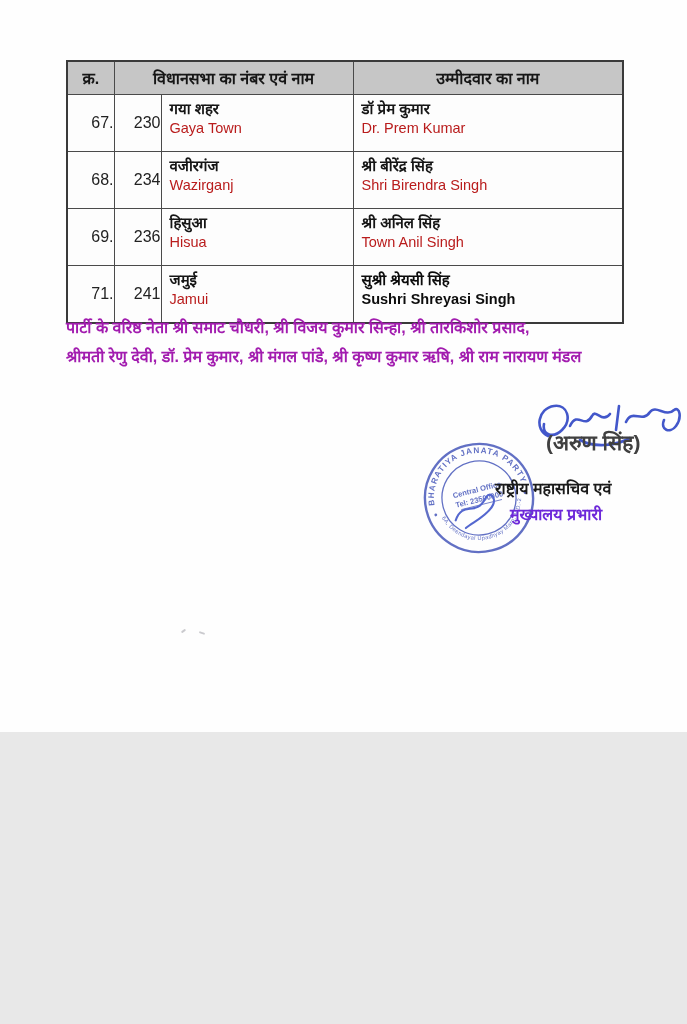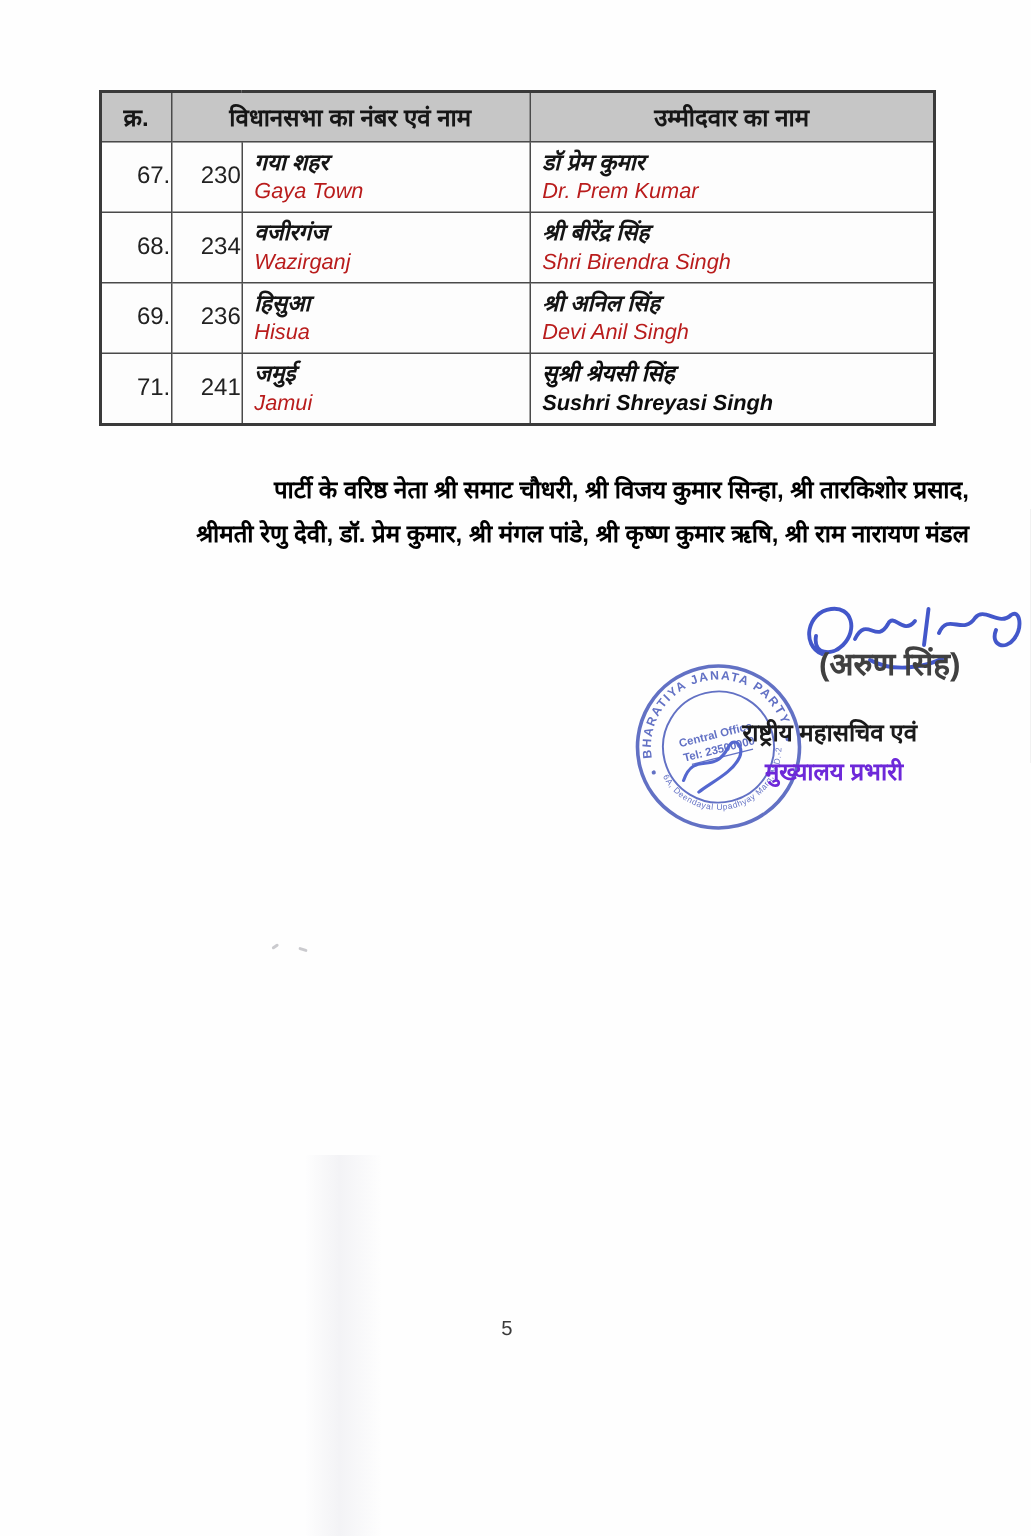--- a/index.html
+++ b/index.html
@@ -1,43 +1,43 @@
 <!DOCTYPE html>
 <html><head>
 <meta charset="utf-8">
 <style>
   html,body{margin:0;padding:0;background:#e8e8e8;}
   .page{
-    position:relative;width:687px;height:1024px;margin:0 auto;
+    position:relative;width:687px;height:732px;margin:0 auto;
     background:#fefefe;overflow:hidden;
     font-family:"Liberation Sans", sans-serif;color:#1c1c1c;
   }
   
   table.cand-table{
     position:absolute;left:66px;top:60px;width:556px;
     border-collapse:collapse;table-layout:fixed;
     border:2px solid #3a3a3a;
   }
   .cand-table th,.cand-table td{border:1px solid #4a4a4a;padding:0;}
   .cand-table thead th{
     height:32px;background:#c6c6c6;
     font-size:16px;font-weight:bold;color:#161616;text-align:center;
   }
   .cand-table tbody td{height:42px;vertical-align:middle;background:#fdfdfd;}
   td.serial,td.num{text-align:right;font-size:16px;color:#222;}
-  td.name,td.cand{padding:2px 6px 2px 8px;font-style:italic;}
+  td.name,td.cand{padding:2px 6px 12px 8px;}
   .hi{font-size:15px;font-weight:600;line-height:20px;color:#151515;}
   .en{font-size:14.5px;font-weight:400;line-height:19px;color:#b91c1c;}
   tr.bold-candidate td.cand .hi,
   tr.bold-candidate td.cand .en{font-weight:bold;color:#0c0c0c;}
   
   .para{position:absolute;left:66px;top:314px;width:580px;}
   .para-line{
     font-size:16px;font-weight:600;line-height:28.5px;
-    color:#000000;white-space:nowrap;text-align:right;
+    color:#a21caf;white-space:nowrap;
   }
   
   .signature-svg{position:absolute;left:528px;top:394px;z-index:3;}
   .sig-name{position:absolute;left:546px;top:428px;font-size:21px;font-weight:bold;color:#404040;z-index:3;white-space:nowrap;}
   .sig-title1{position:absolute;left:495px;top:477px;font-size:16px;font-weight:600;color:#1a1a1a;z-index:3;white-space:nowrap;}
   .sig-title2{position:absolute;left:510px;top:503px;font-size:16px;font-weight:600;color:#6d28d9;z-index:3;white-space:nowrap;}
   .stamp-svg{position:absolute;left:419px;top:438px;z-index:2;}
   
   .page-number{position:absolute;left:328px;top:878px;width:20px;text-align:center;font-size:13.5px;color:#3a3a3a;}
   .scan-speck{position:absolute;left:181px;top:629px;width:26px;height:8px;opacity:.45;}
@@ -95,21 +95,21 @@
     </tr>
         <tr>
       <td class="serial">69.</td>
       <td class="num">236</td>
       <td class="name">
         <div class="hi">हिसुआ</div>
         <div class="en">Hisua</div>
       </td>
       <td class="cand">
         <div class="hi">श्री अनिल सिंह</div>
-        <div class="en">Devi Anil Singh</div>
+        <div class="en">Town Anil Singh</div>
       </td>
     </tr>
         <tr class="bold-candidate">
       <td class="serial">71.</td>
       <td class="num">241</td>
       <td class="name">
         <div class="hi">जमुई</div>
         <div class="en">Jamui</div>
       </td>
       <td class="cand">

